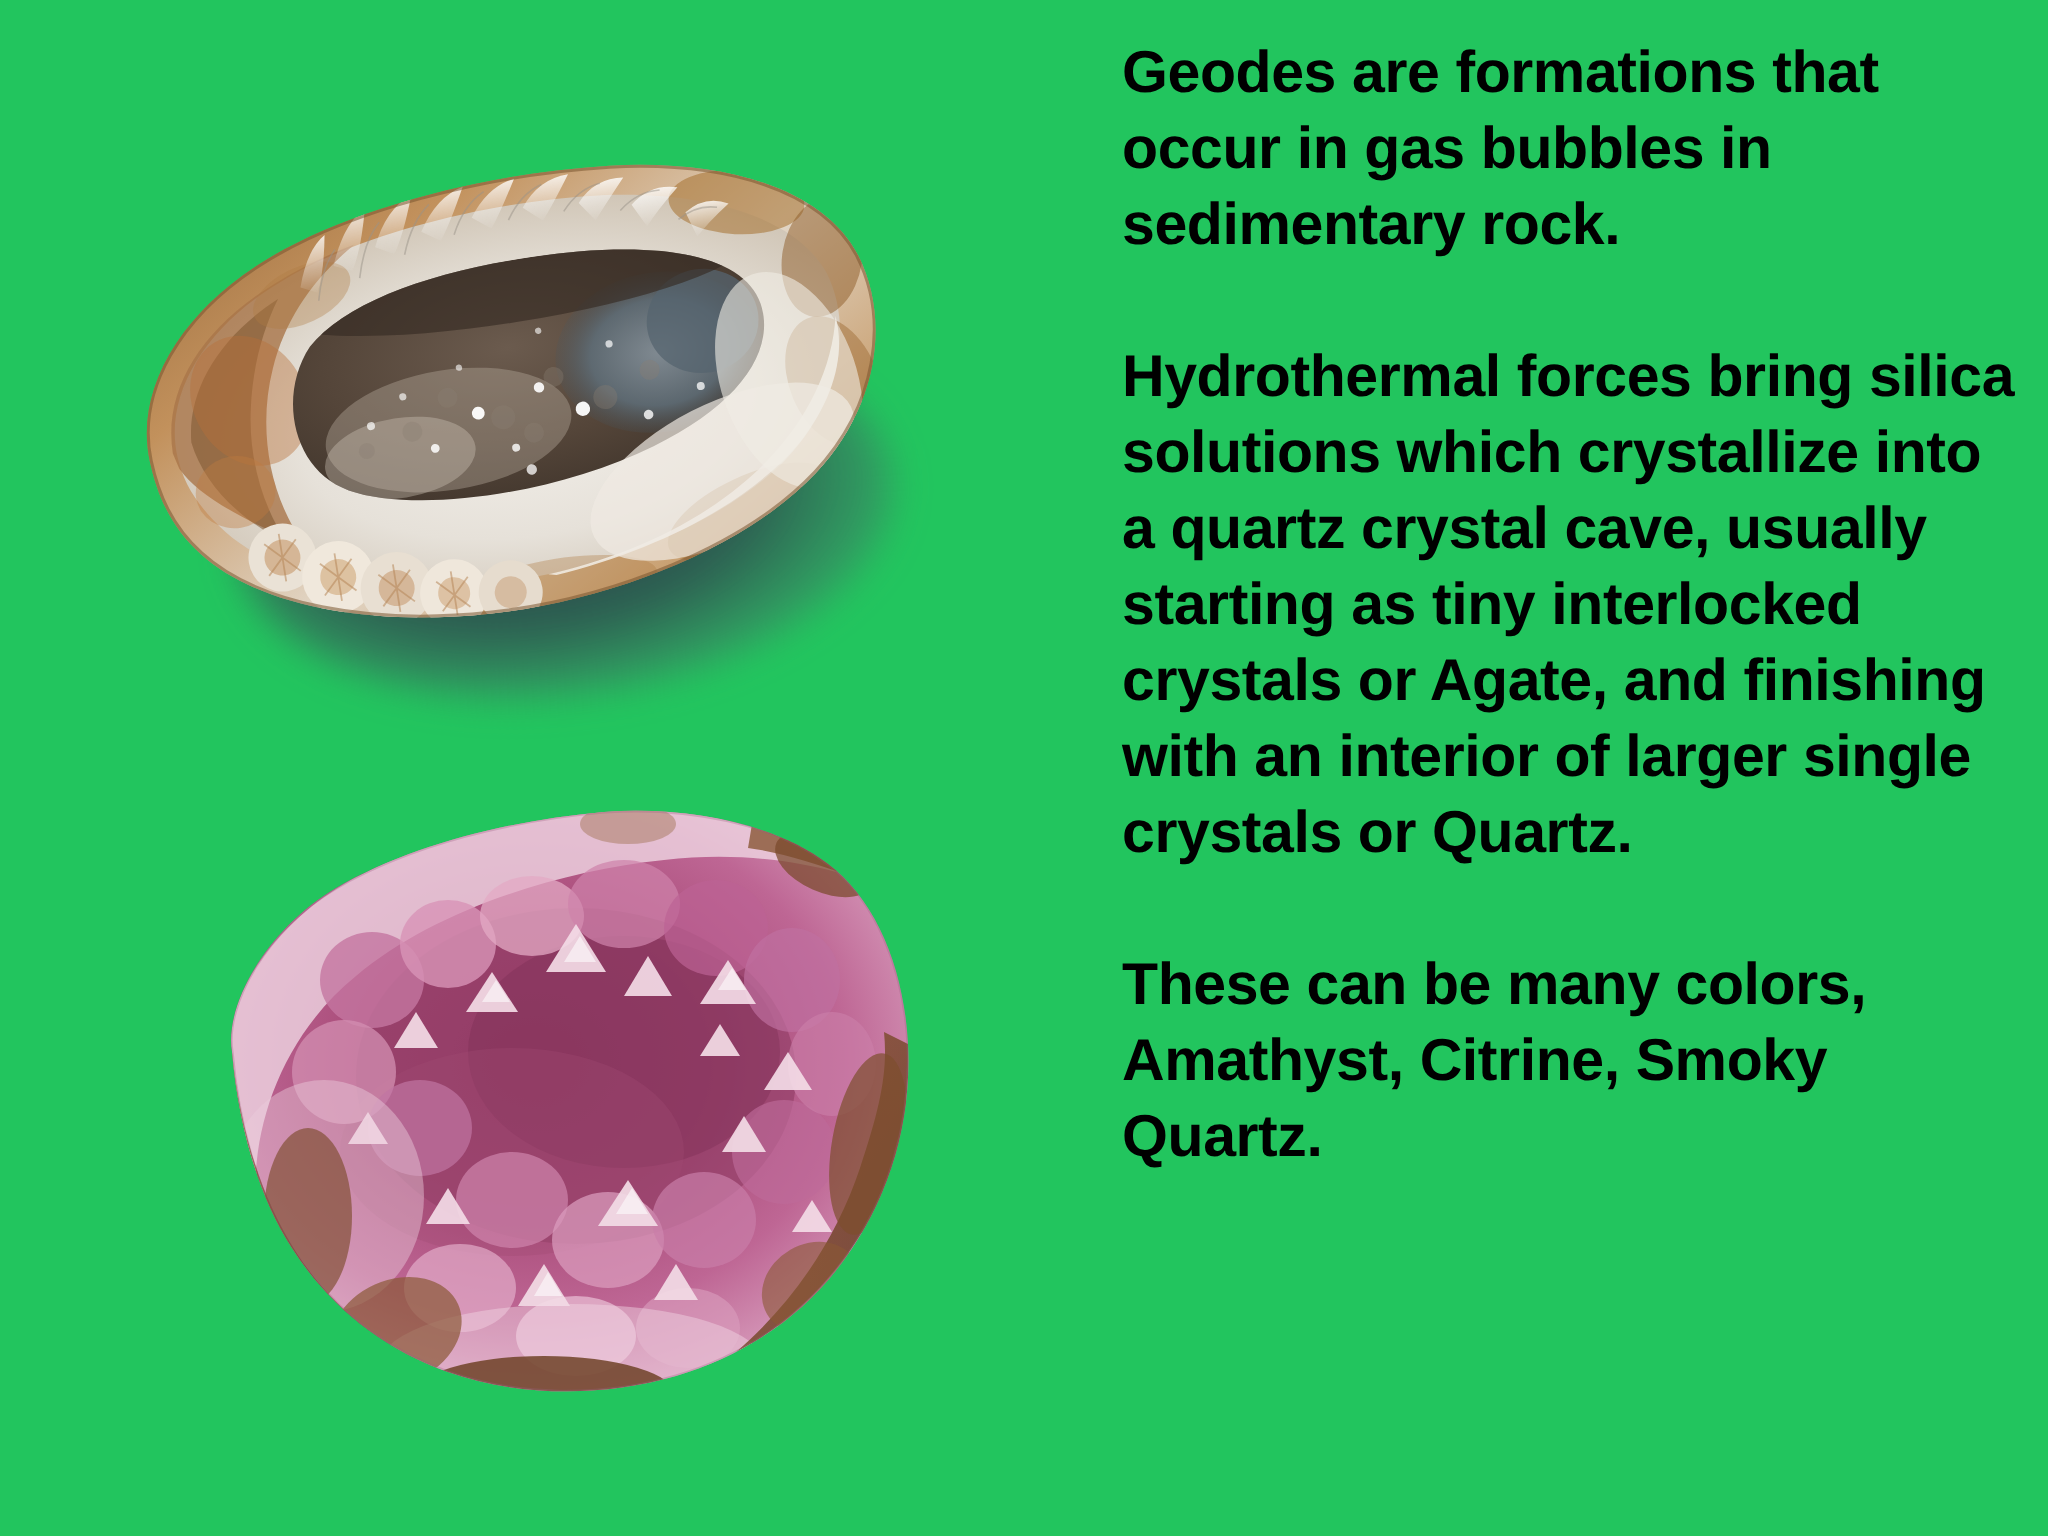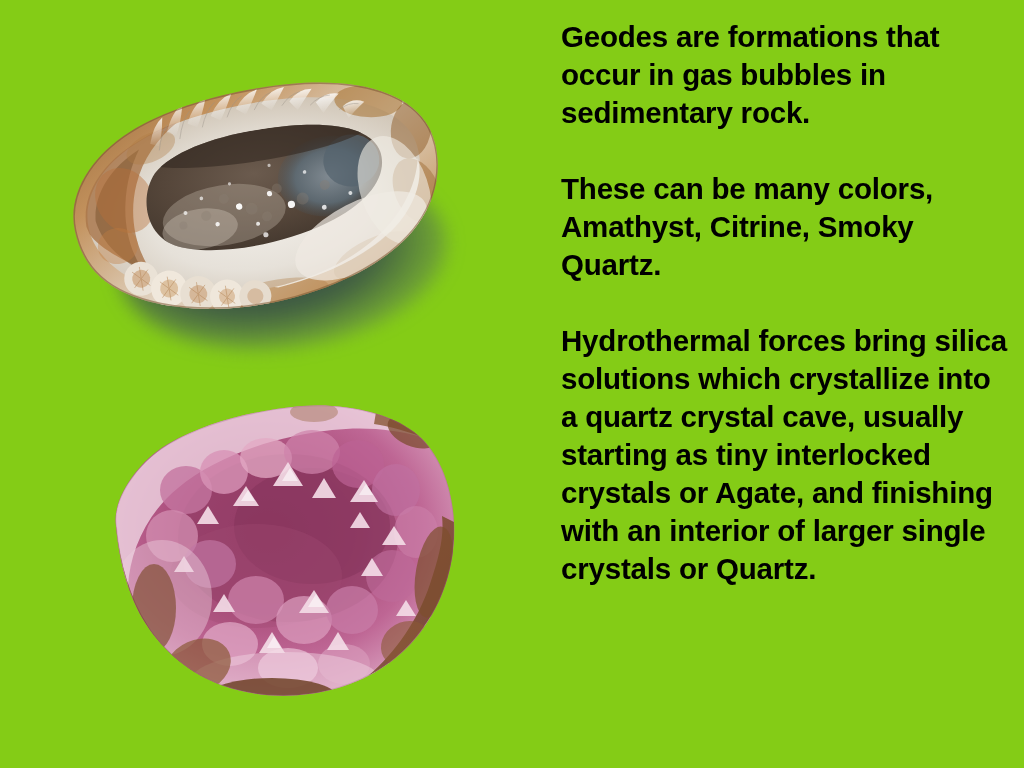--- a/index.html
+++ b/index.html
@@ -8,21 +8,21 @@
     padding: 0;
     background: #ffffff;
   }
   body {
     font-family: "Liberation Sans", sans-serif;
   }
   #slide {
     position: relative;
     width: 1024px;
     height: 768px;
-    background: #84cc16;
+    background: #22c55e;
     overflow: hidden;
   }
 
   
   .text-column {
     position: absolute;
     left: 561px;
     top: 18px;
     width: 452px;
   }
@@ -406,17 +406,17 @@
                  C 326,272 296,292 262,302
                  C 224,313 182,312 148,300
                  C 114,288 88,266 70,238
                  C 52,210 43,174 40,140 Z" fill="none" stroke="#9A5F82" stroke-width="1.6" opacity="0.30"></path>
       </g>
     </svg>
   </div>
 
   <div class="text-column">
     <p class="para">Geodes are formations that occur in gas bubbles in sedimentary rock.</p>
+    <p class="para gap">Hydrothermal forces bring silica solutions which crystallize into a quartz crystal cave, usually starting as tiny interlocked crystals or Agate, and finishing with an interior of larger single crystals or Quartz.</p>
     <p class="para gap">These can be many colors, Amathyst, Citrine, Smoky Quartz.</p>
-    <p class="para gap">Hydrothermal forces bring silica solutions which crystallize into a quartz crystal cave, usually starting as tiny interlocked crystals or Agate, and finishing with an interior of larger single crystals or Quartz.</p>
   </div>
 
 </div>
 
 </body></html>

